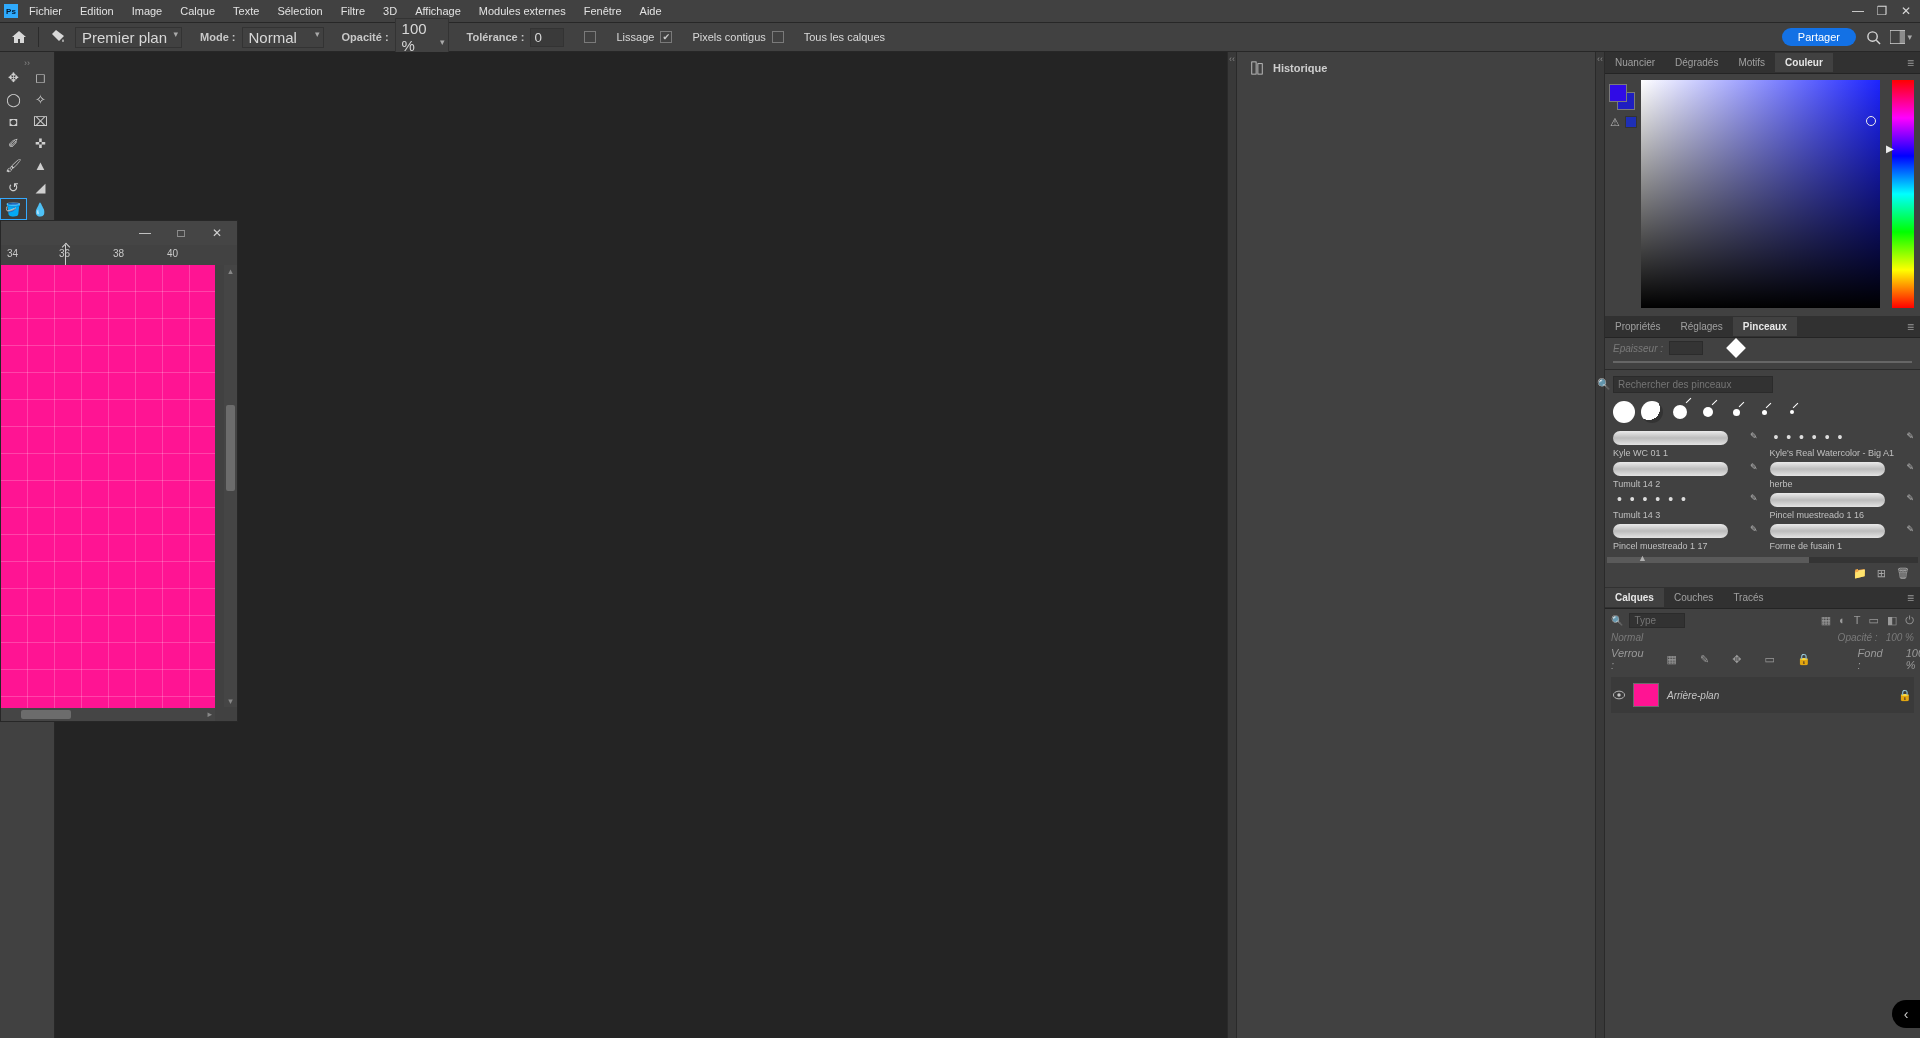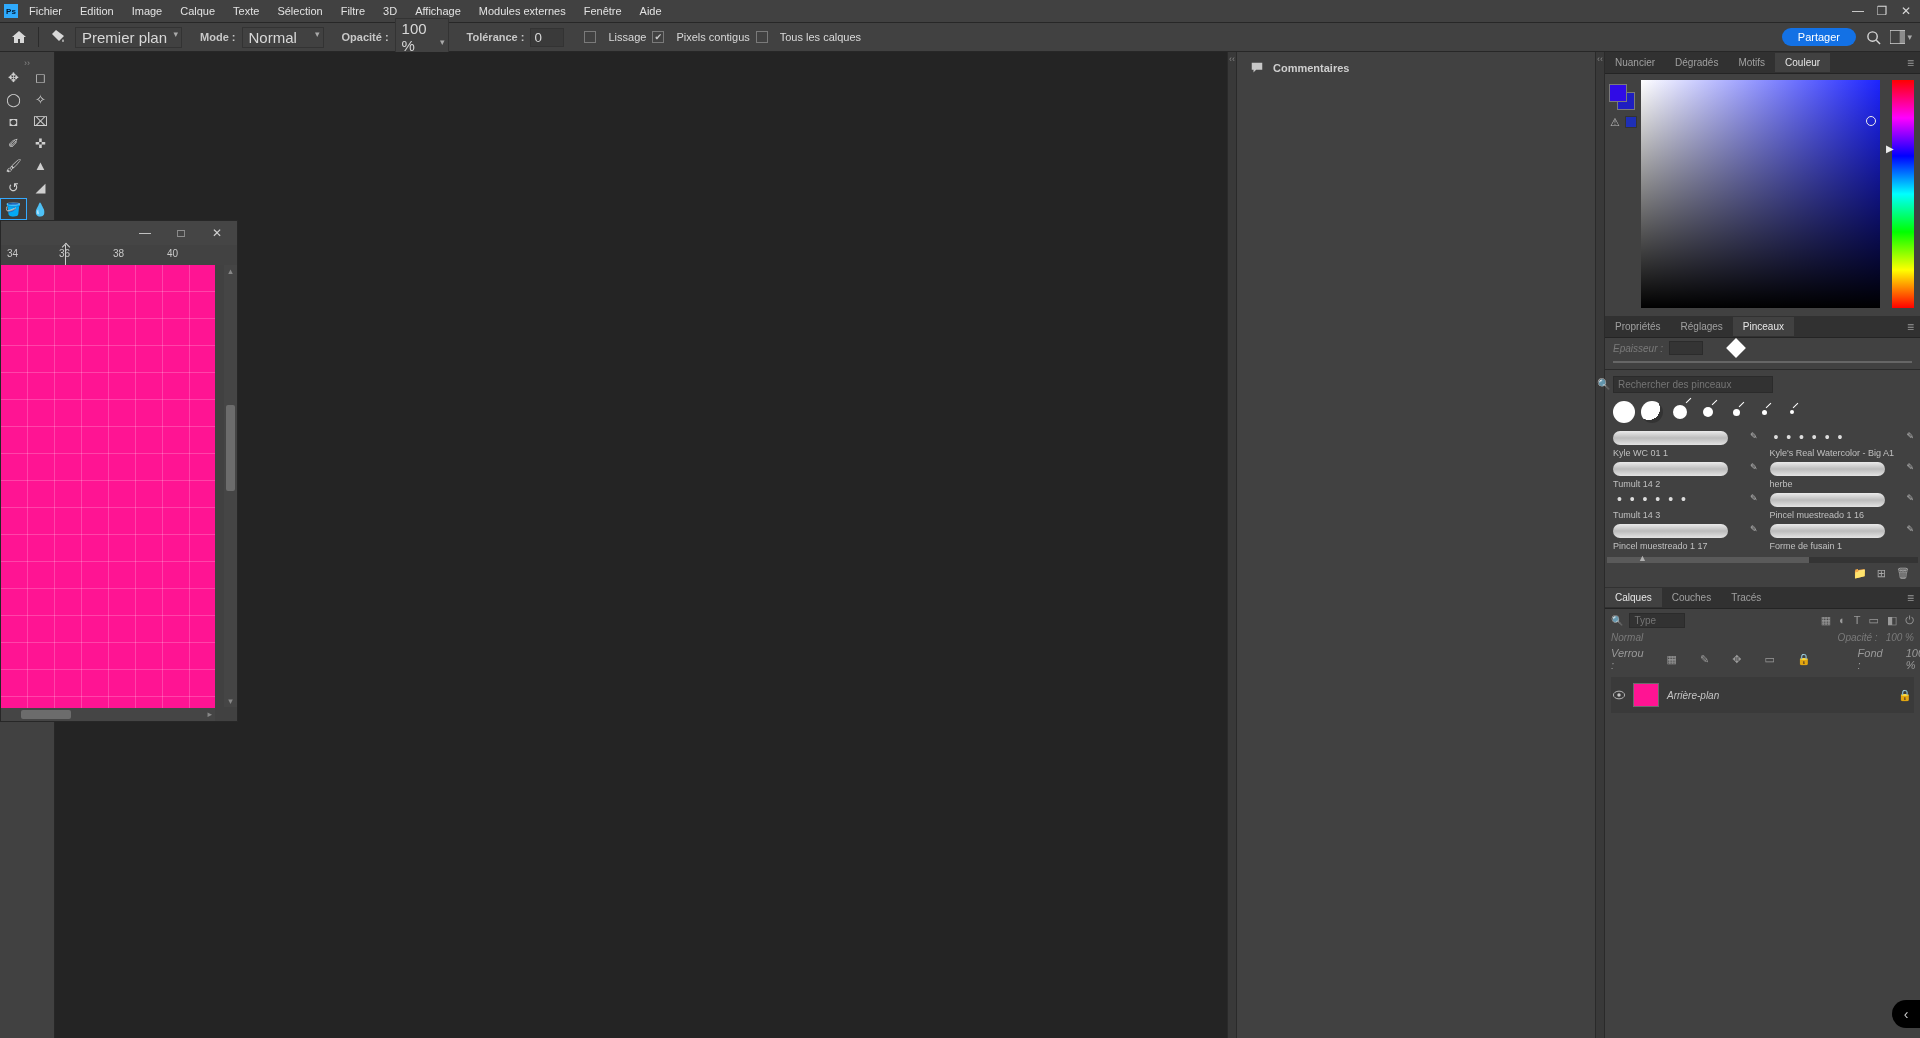--- a/index.html
+++ b/index.html
@@ -13,21 +13,21 @@
 .win-btn { width:20px; height:16px; display:flex; align-items:center; justify-content:center; color:#d8d8d8; cursor:pointer; font-size:12px; }
 
 
 .options { height: 30px; background:#414141; border-top:1px solid #272727; border-bottom:1px solid #272727; display:flex; align-items:center; padding:0 8px; gap:6px; }
 .icon-btn { width:22px; height:22px; display:flex; align-items:center; justify-content:center; cursor:pointer; }
 .opt-dropdown { background:#414141; border:1px solid #333; padding:1px 14px 1px 6px; font-size:15px; color:#d8d8d8; cursor:pointer; position:relative; }
 .opt-dropdown::after { content:"▾"; position:absolute; right:3px; font-size:9px; color:#aaa; }
 .opt-label { color:#c8c8c8; margin-left:6px;font-weight:bold; }
 .opt-input { width:34px; background:#3a3a3a; border:1px solid #333; color:#d8d8d8; padding:1px 3px; text-align:left; }
 .opt-label.wider {margin-left:12px;}
-.opt-check { display:flex; align-items:center; gap:12px; cursor:pointer;justify-content:space-between; }
+.opt-check { display:flex; align-items:center; gap:20px; cursor:pointer;justify-content:space-between; }
 .checkbox { width:12px; height:12px; border:1px solid #7a7a7a; display:inline-block; }
 .checkbox.checked::after { content:"✔"; display:block; font-size:9px; line-height:10px; text-align:center; color:#c8c8c8;}
 .share-btn { background:#1371e5; color:#fff; border-radius:12px; padding:3px 16px; cursor:pointer; margin-left:auto; font-size:11px; }
 
 
 .workspace { position:absolute; top:52px; left:0; right:0; bottom:0; }
 .toolbar { position:absolute; left:0; top:0; width:55px; bottom:0; background:#414141; border-right:1px solid #272727; padding-top:6px; }
 .tool-row { display:flex; }
 .tool-cell { width:27px; height:22px; display:flex; align-items:center; justify-content:center; cursor:pointer; color:#cfcfcf; font-size:13px; }
 .tool-cell.active { background:#3b3b3b; border:1px solid #35aaff; }
@@ -62,21 +62,21 @@
 
 .panel-history { position:absolute; right:325px; top:0; bottom:0; width:358px; background:#414141; }
 .panel-row{ display:flex; align-items:center; gap:8px; padding:8px 12px; cursor:pointer; }
 .panel-row .pic{ width:16px; height:16px; display:flex; align-items:center; justify-content:center; color:#c7c7c7; font-size:12px;}
 .panel-row .lab{ font-weight:bold; color:#cfcfcf; font-size:11px; }
 
 
 .right-col { position:absolute; right:0; top:0; bottom:0; width:315px; background:#414141; display:flex; flex-direction:column; }
 .tab-strip { display:flex; align-items:center; height:22px; background:#313131; border-bottom:1px solid #242424;}
 .tab { padding:4px 10px; font-size:10px; color:#a0a0a0; cursor:pointer; }
-.tab.active { background:#414141; color:#e7e7e7; }
+.tab.active { background:#414141; color:#e7e7e7;font-weight:bold; }
 .tab-menu{ margin-left:auto; padding:0 6px; color:#999; cursor:pointer;}
 .tab-menu::before{content:"≡"; font-size:12px;}
 
 .color-panel-body{ position:relative; height:242px; padding:8px; }
 .fgbg{ position:absolute; left:4px; top:10px; width:26px; height:26px;}
 .fgbg .fg{position:absolute; left:0; top:0; width:18px; height:18px; background:#300be6; border:1px solid #7a7a7a; z-index:2;}
 .fgbg .bg{position:absolute; right:0; bottom:0; width:18px; height:18px; background:#1e1ec1; border:1px solid #7a7a7a;}
 .warn{ position:absolute; left:4px; top:42px; display:flex; gap:4px; align-items:center; }
 .warn-tri{width:12px;height:12px;display:flex;align-items:center;justify-content:center;color:#bbb;font-size:11px;}
 .warn-sw{width:12px;height:12px;background:#1e2fb6;border:1px solid #333;}
@@ -282,24 +282,25 @@
     </div>
   </div>
 
   <div class="collapse-strip strip1"></div>
   <div class="collapse-strip strip2"></div>
 
   <div class="panel-history">
      <div class="panel-row">
         <div class="pic">
           <svg width="14" height="14" viewBox="0 0 16 16">
-            <path fill="#c7c7c7" d="M2 2h12v8H7l-3 3V10H2z"></path>
+            <rect x="2" y="1" width="5" height="14" fill="none" stroke="#c7c7c7"></rect>
+            <rect x="9" y="3" width="5" height="12" fill="none" stroke="#c7c7c7"></rect>
           </svg>
         </div>
-        <div class="lab">Commentaires</div>
+        <div class="lab">Historique</div>
      </div>
   </div>
 
   <div class="right-col">
 
      <div class="tab-strip">
         <div class="tab">Nuancier</div>
         <div class="tab">Dégradés</div>
         <div class="tab">Motifs</div>
         <div class="tab active">Couleur</div>

